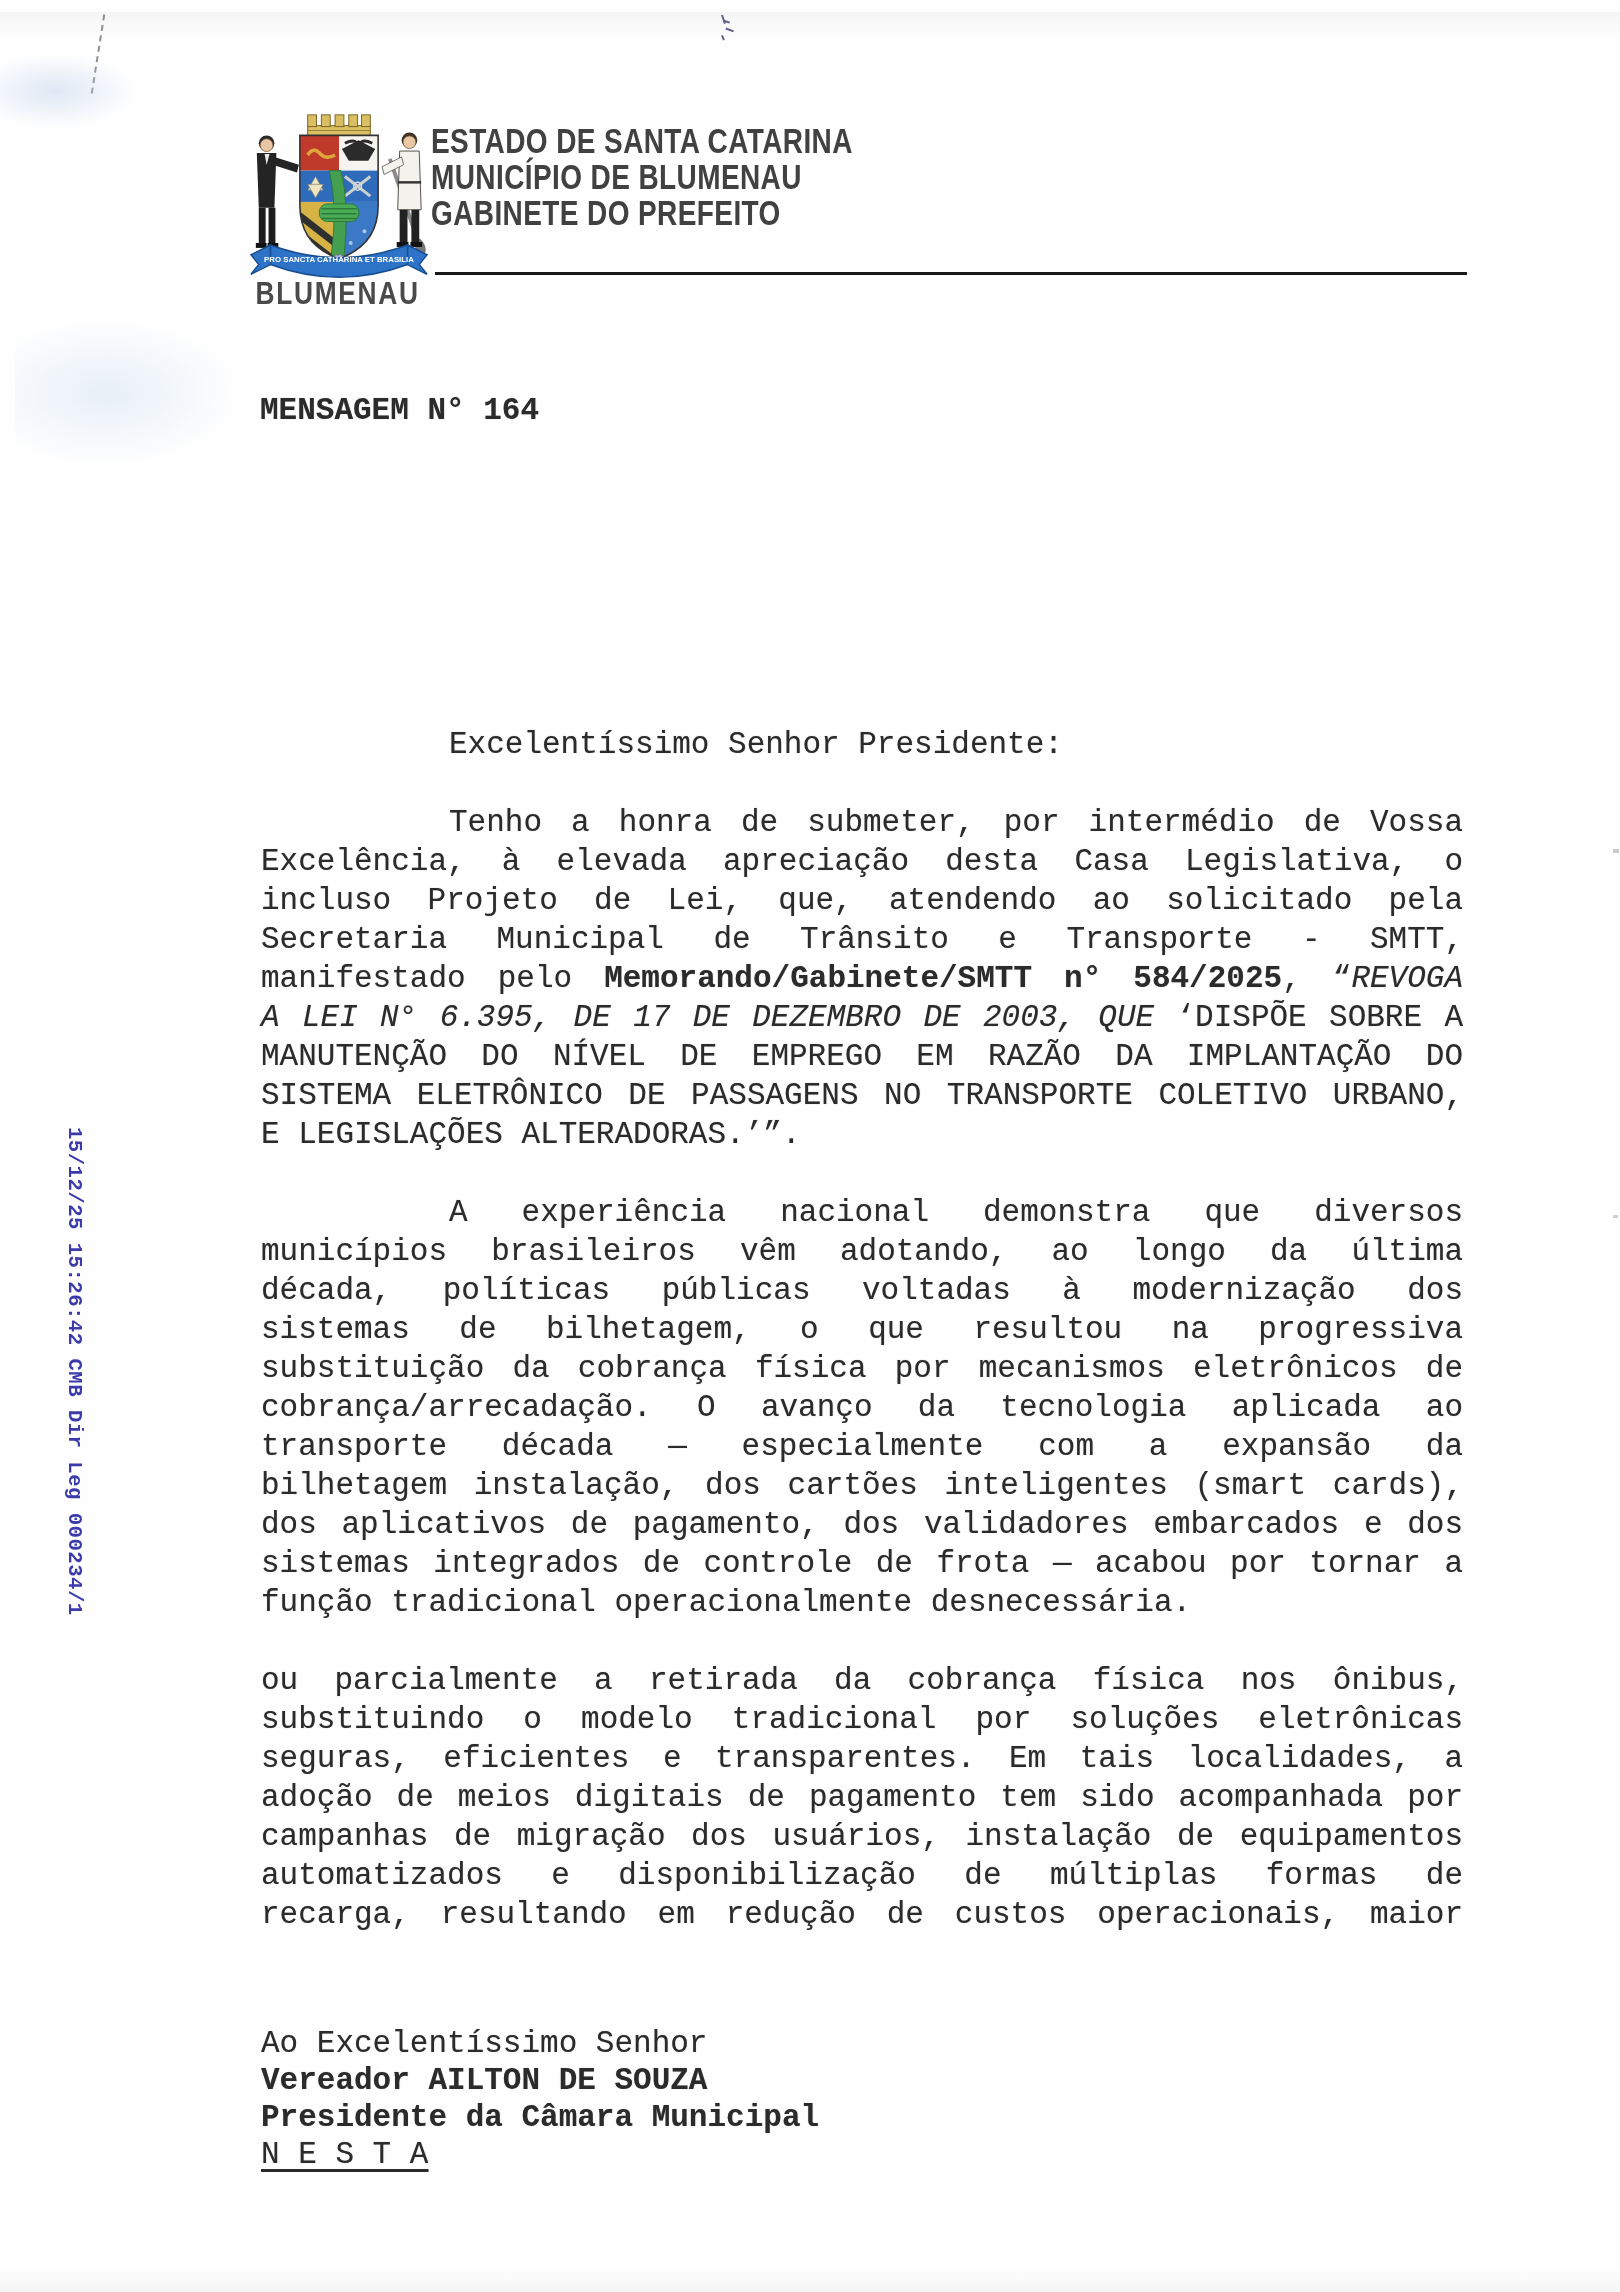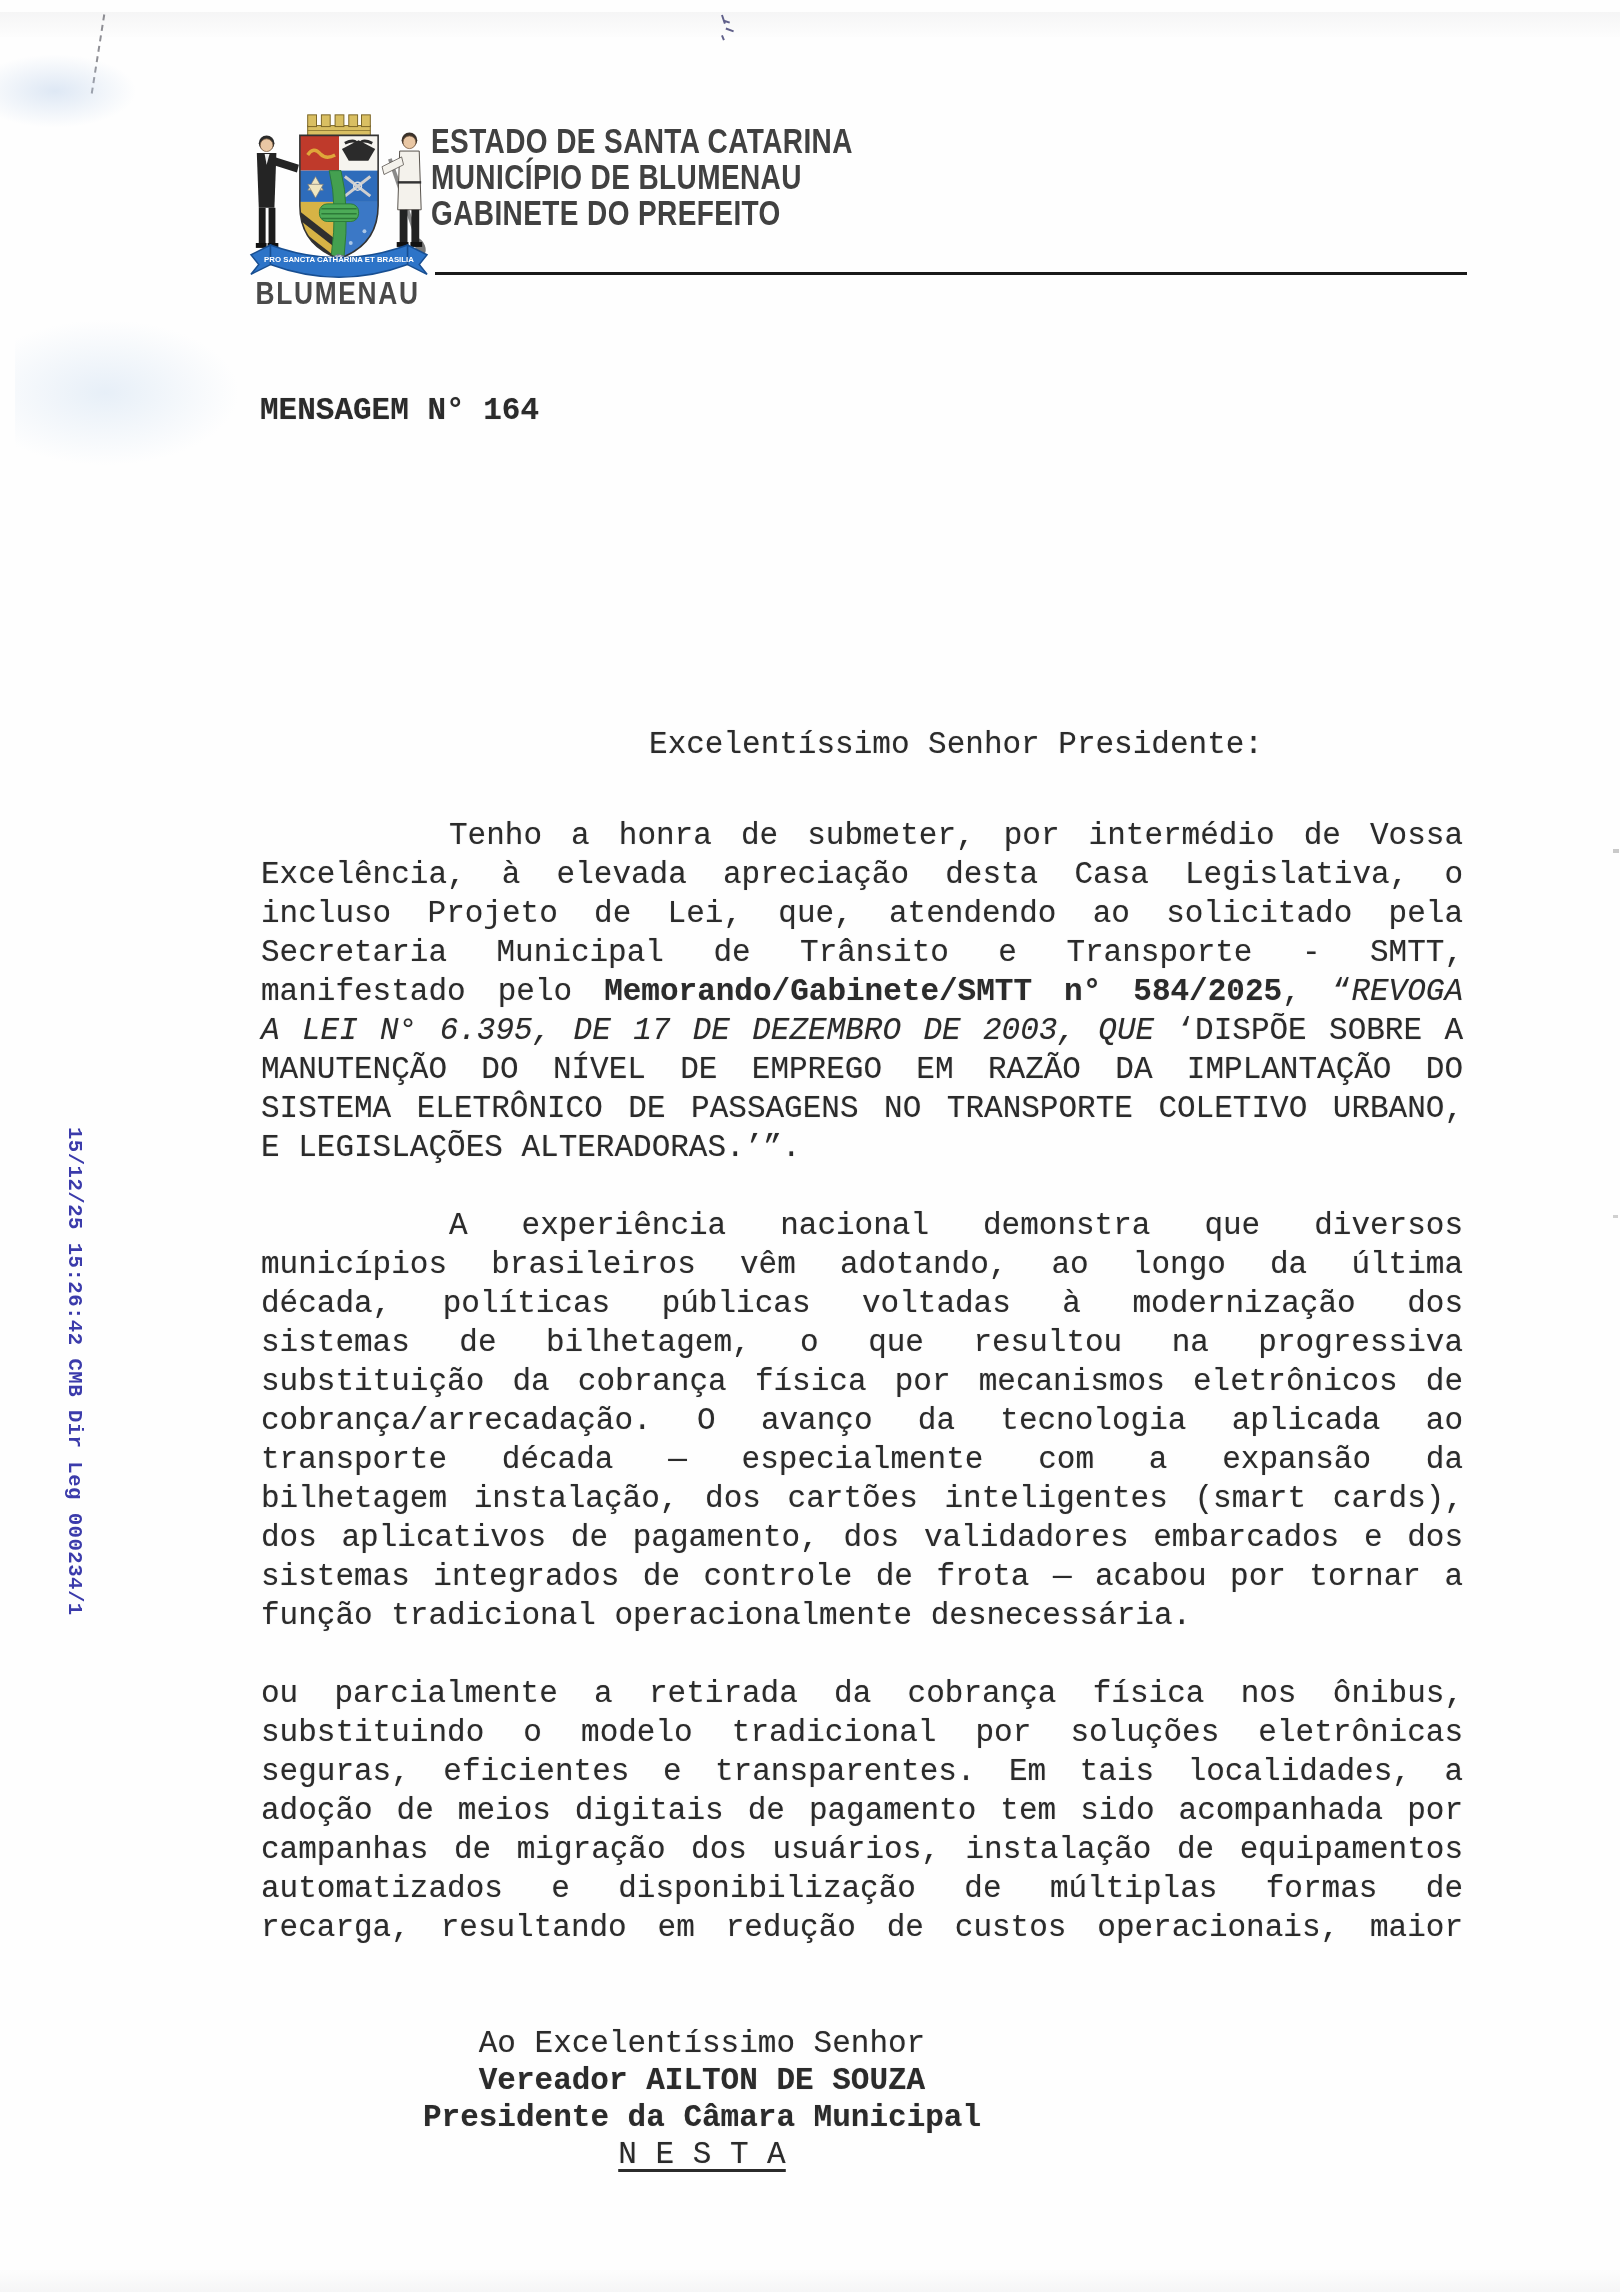--- a/index.html
+++ b/index.html
@@ -33,30 +33,30 @@
 
   
   .tw{text-shadow:0 0 1px rgba(46,46,46,.35);}
   .msg-number{position:absolute;left:260px;top:393px;font-size:31px;font-weight:bold;}
   .msg-date{position:absolute;left:732px;top:393px;font-size:31px;}
 
   .stamp{position:absolute;left:86px;top:1127px;transform:rotate(90deg);transform-origin:top left;
       font-size:20.6px;font-weight:bold;white-space:nowrap;letter-spacing:0.5px;}
 
   .body-block{position:absolute;left:261px;top:725px;width:1202px;font-size:31px;line-height:39px;}
-  .salutation{padding-left:188px;margin-bottom:52px;text-align:center;}
+  .salutation{padding-left:188px;margin-bottom:39px;}
   .para{margin-bottom:39px;}
   .jline{text-align:justify;text-align-last:justify;}
   .jline.jlast{text-align-last:left;}
   .indent{padding-left:188px;}
   .b{font-weight:bold;}
   .i{font-style:italic;}
   .u{text-decoration:underline;text-underline-offset:5.9px;}
 
-  .footer{position:absolute;left:261px;top:2025px;width:882px;font-size:31px;line-height:37px;text-align:center;}
+  .footer{position:absolute;left:261px;top:2025px;width:882px;font-size:31px;line-height:37px;}
   .footer .b{font-weight:bold;}
 </style>
 </head>
 <body>
 
 <div class="page">
 
   <div class="band-top"></div>
   <div class="band-bottom"></div>
   <div class="dash-line"></div>

